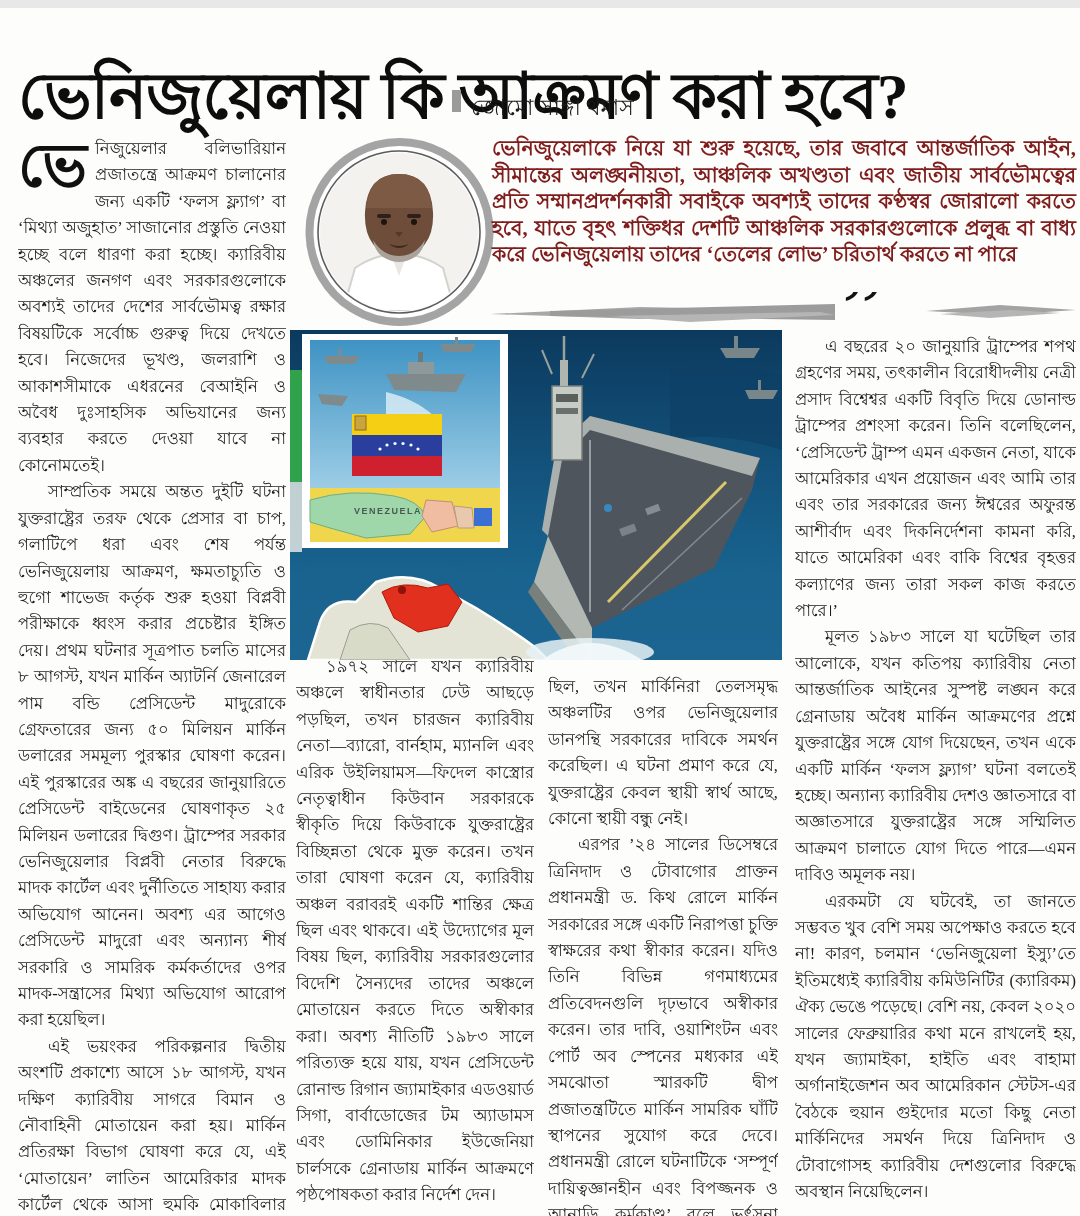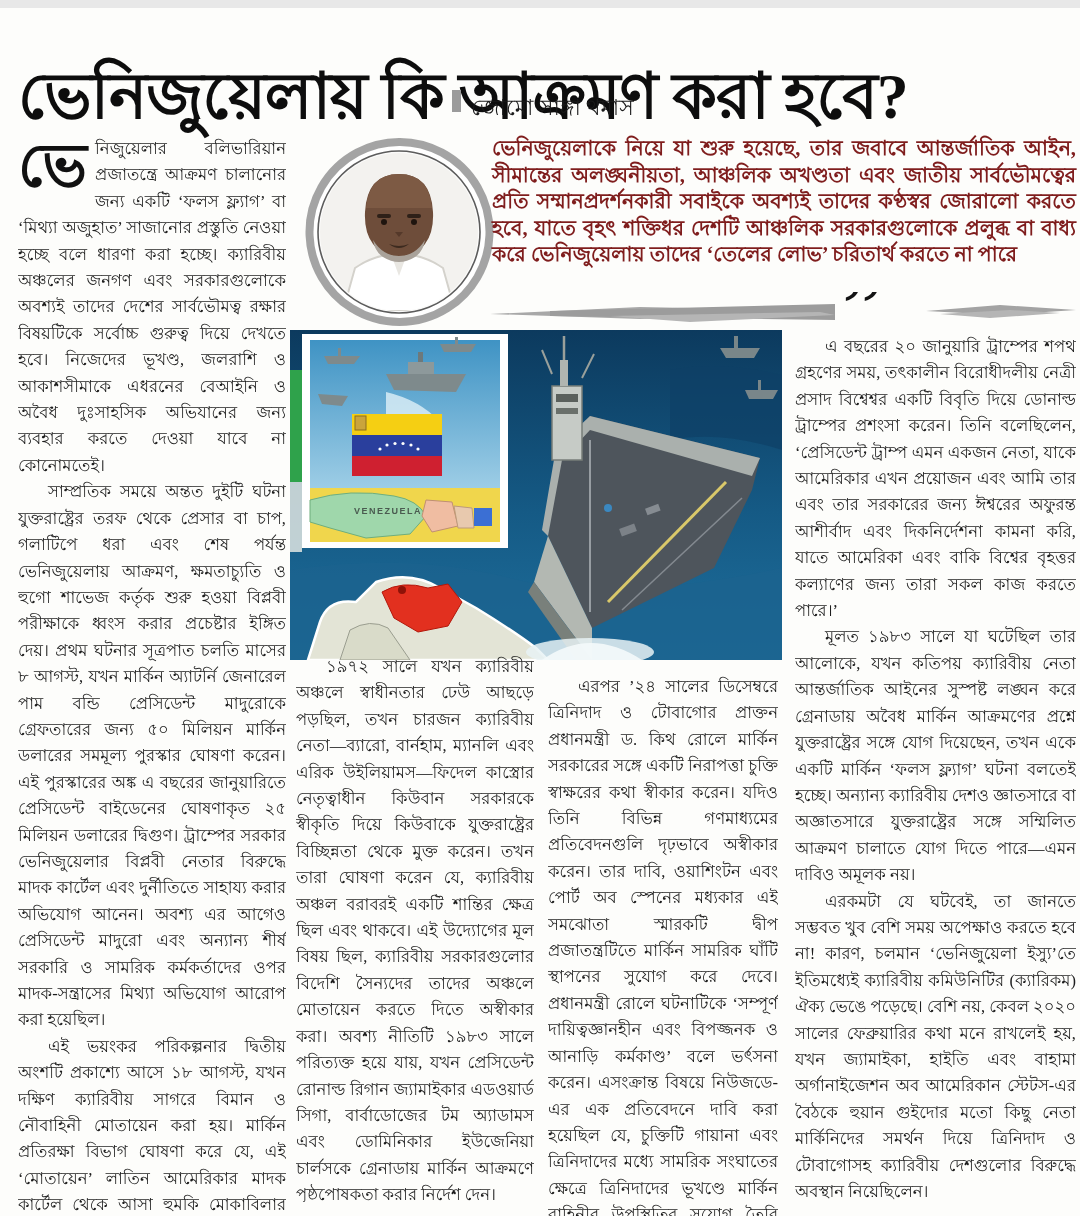--- a/index.html
+++ b/index.html
@@ -187,20 +187,21 @@
       <rect x="0" y="152" width="12" height="70" fill="#dfe5e2" opacity="0.85"></rect>
     </svg>
   </div>
 
   <div id="col2" class="col">
     <p class="ind">১৯৭২ সালে যখন ক্যারিবীয় অঞ্চলে স্বাধীনতার ঢেউ আছড়ে পড়ছিল, তখন চারজন ক্যারিবীয় নেতা—ব্যারো, বার্নহাম, ম্যানলি এবং এরিক উইলিয়ামস—ফিদেল কাস্ত্রোর নেতৃত্বাধীন কিউবান সরকারকে স্বীকৃতি দিয়ে কিউবাকে যুক্তরাষ্ট্রের বিচ্ছিন্নতা থেকে মুক্ত করেন। তখন তারা ঘোষণা করেন যে, ক্যারিবীয় অঞ্চল বরাবরই একটি শান্তির ক্ষেত্র ছিল এবং থাকবে। এই উদ্যোগের মূল বিষয় ছিল, ক্যারিবীয় সরকারগুলোর বিদেশি সৈন্যদের তাদের অঞ্চলে মোতায়েন করতে দিতে অস্বীকার করা। অবশ্য নীতিটি ১৯৮৩ সালে পরিত্যক্ত হয়ে যায়, যখন প্রেসিডেন্ট রোনাল্ড রিগান জ্যামাইকার এডওয়ার্ড সিগা, বার্বাডোজের টম অ্যাডামস এবং ডোমিনিকার ইউজেনিয়া চার্লসকে গ্রেনাডায় মার্কিন আক্রমণে পৃষ্ঠপোষকতা করার নির্দেশ দেন।</p>
 
   </div>
 
   <div id="col3" class="col">
+    <p>ছিল, তখন মার্কিনিরা তেলসমৃদ্ধ অঞ্চলটির ওপর ভেনিজুয়েলার ডানপন্থি সরকারের দাবিকে সমর্থন করেছিল। এ ঘটনা প্রমাণ করে যে, যুক্তরাষ্ট্রের কেবল স্থায়ী স্বার্থ আছে, কোনো স্থায়ী বন্ধু নেই।</p>
     <p class="ind">এরপর ’২৪ সালের ডিসেম্বরে ত্রিনিদাদ ও টোবাগোর প্রাক্তন প্রধানমন্ত্রী ড. কিথ রোলে মার্কিন সরকারের সঙ্গে একটি নিরাপত্তা চুক্তি স্বাক্ষরের কথা স্বীকার করেন। যদিও তিনি বিভিন্ন গণমাধ্যমের প্রতিবেদনগুলি দৃঢ়ভাবে অস্বীকার করেন। তার দাবি, ওয়াশিংটন এবং পোর্ট অব স্পেনের মধ্যকার এই সমঝোতা স্মারকটি দ্বীপ প্রজাতন্ত্রটিতে মার্কিন সামরিক ঘাঁটি স্থাপনের সুযোগ করে দেবে। প্রধানমন্ত্রী রোলে ঘটনাটিকে ‘সম্পূর্ণ দায়িত্বজ্ঞানহীন এবং বিপজ্জনক ও আনাড়ি কর্মকাণ্ড’ বলে ভর্ৎসনা করেন। এসংক্রান্ত বিষয়ে নিউজডে-এর এক প্রতিবেদনে দাবি করা হয়েছিল যে, চুক্তিটি গায়ানা এবং ত্রিনিদাদের মধ্যে সামরিক সংঘাতের ক্ষেত্রে ত্রিনিদাদের ভূখণ্ডে মার্কিন বাহিনীর উপস্থিতির সুযোগ তৈরি করবে। ড. রোলের বক্তব্য, নিউজডে-এর ঐ নিবন্ধটি বিশ্বকে একটি ভুল বার্তা দিয়েছে।</p>
 
   </div>
 
   <div id="col4" class="col">
     <p class="ind">এ বছরের ২০ জানুয়ারি ট্রাম্পের শপথ গ্রহণের সময়, তৎকালীন বিরোধীদলীয় নেত্রী প্রসাদ বিশ্বেশ্বর একটি বিবৃতি দিয়ে ডোনাল্ড ট্রাম্পের প্রশংসা করেন। তিনি বলেছিলেন, ‘প্রেসিডেন্ট ট্রাম্প এমন একজন নেতা, যাকে আমেরিকার এখন প্রয়োজন এবং আমি তার এবং তার সরকারের জন্য ঈশ্বরের অফুরন্ত আশীর্বাদ এবং দিকনির্দেশনা কামনা করি, যাতে আমেরিকা এবং বাকি বিশ্বের বৃহত্তর কল্যাণের জন্য তারা সকল কাজ করতে পারে।’</p>
     <p class="ind">মূলত ১৯৮৩ সালে যা ঘটেছিল তার আলোকে, যখন কতিপয় ক্যারিবীয় নেতা আন্তর্জাতিক আইনের সুস্পষ্ট লঙ্ঘন করে গ্রেনাডায় অবৈধ মার্কিন আক্রমণের প্রশ্নে যুক্তরাষ্ট্রের সঙ্গে যোগ দিয়েছেন, তখন একে একটি মার্কিন ‘ফলস ফ্ল্যাগ’ ঘটনা বলতেই হচ্ছে। অন্যান্য ক্যারিবীয় দেশও জ্ঞাতসারে বা অজ্ঞাতসারে যুক্তরাষ্ট্রের সঙ্গে সম্মিলিত আক্রমণ চালাতে যোগ দিতে পারে—এমন দাবিও অমূলক নয়।</p>
     <p class="ind">এরকমটা যে ঘটবেই, তা জানতে সম্ভবত খুব বেশি সময় অপেক্ষাও করতে হবে না! কারণ, চলমান ‘ভেনিজুয়েলা ইস্যু’তে ইতিমধ্যেই ক্যারিবীয় কমিউনিটির (ক্যারিকম) ঐক্য ভেঙে পড়েছে। বেশি নয়, কেবল ২০২০ সালের ফেব্রুয়ারির কথা মনে রাখলেই হয়, যখন জ্যামাইকা, হাইতি এবং বাহামা অর্গানাইজেশন অব আমেরিকান স্টেটস-এর বৈঠকে হুয়ান গুইদোর মতো কিছু নেতা মার্কিনিদের সমর্থন দিয়ে ত্রিনিদাদ ও টোবাগোসহ ক্যারিবীয় দেশগুলোর বিরুদ্ধে অবস্থান নিয়েছিলেন।</p>
 
   </div>

